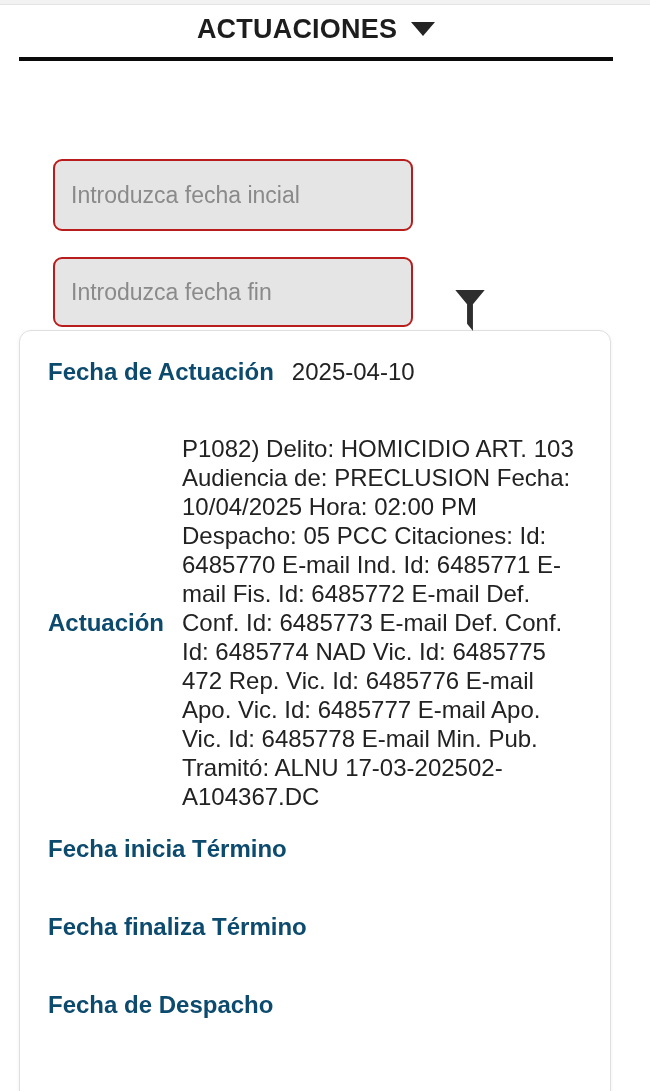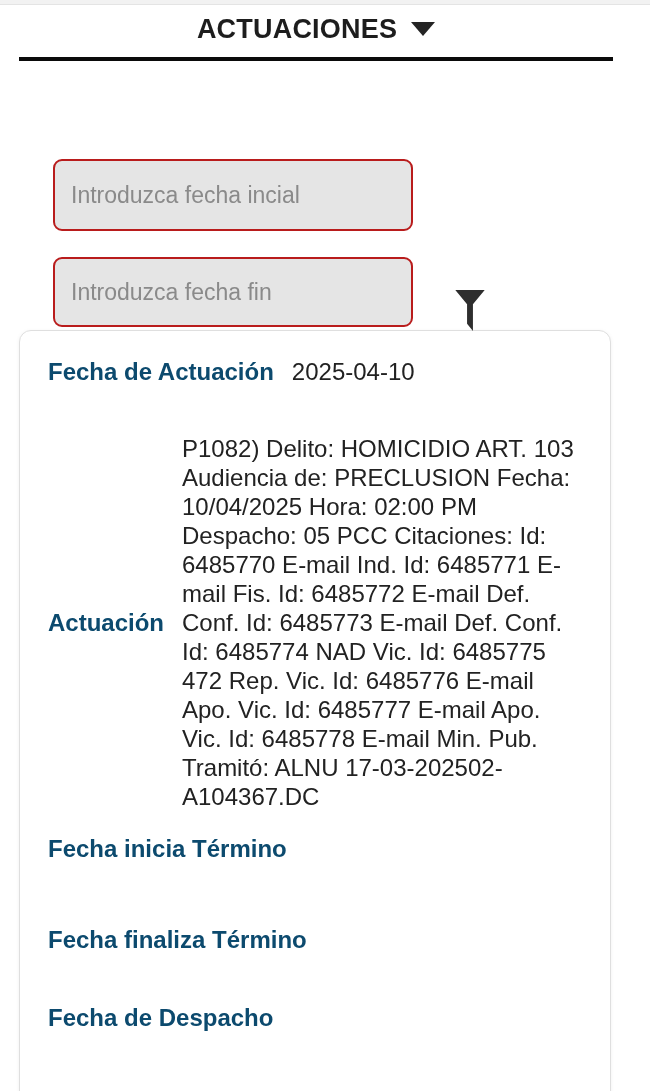--- a/index.html
+++ b/index.html
@@ -75,21 +75,21 @@
     display: flex;
     align-items: center;
     font-size: 24px;
     line-height: 29px;
   }
   .row-label { font-weight: 700; color: #0c4a6e; flex: 0 0 auto; white-space: nowrap; }
   .row-value { flex: 1 1 auto; text-align: left; margin-left: 18px; color: #222222; overflow-wrap: break-word; min-width: 0; }
   .row-1 { margin-bottom: 48px; }
   .row-2 { margin-bottom: 26px; }
   .row-3 { margin-bottom: 23px; }
-  .row-4 { margin-bottom: 62px; }
+  .row-4 { margin-bottom: 49px; }
   .row-5 { margin-bottom: 49px; text-align: right; }
   .row-6 { margin-bottom: 0; }
 </style>
 </head>
 <body>
 
 <div class="top-strip"></div>
 
 <div class="content">
 

